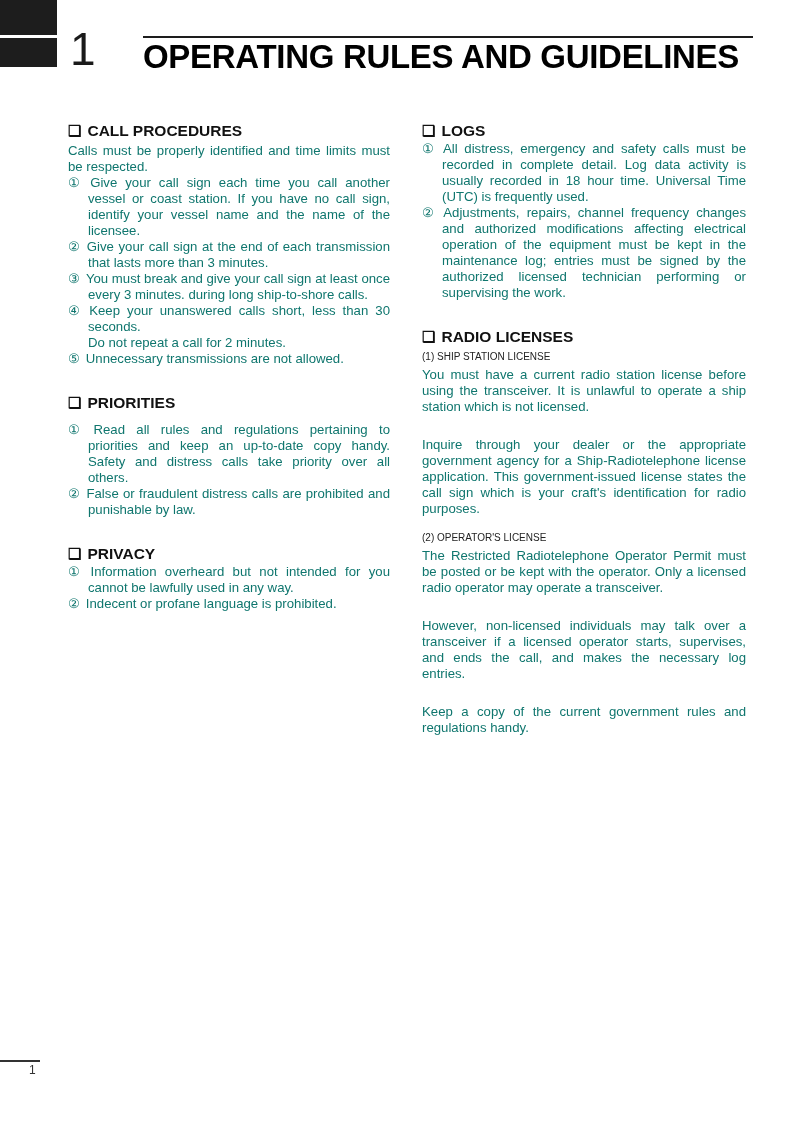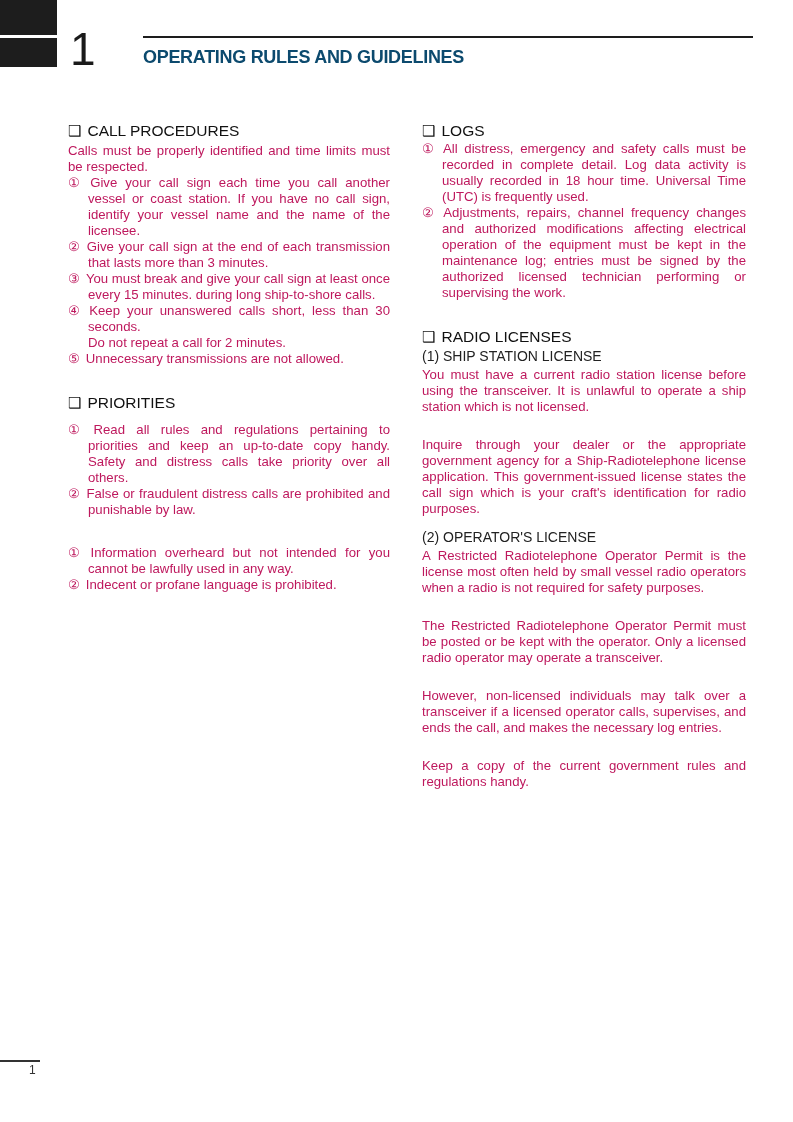--- a/index.html
+++ b/index.html
@@ -15,49 +15,49 @@
   
   .corner-block-1 { position:absolute; left:0; top:0;  width:57px; height:35px; background:#1d1d1d; }
   .corner-block-2 { position:absolute; left:0; top:38px; width:57px; height:29px; background:#1d1d1d; }
   .chapter-num {
     position:absolute; left:70px; top:26px;
     font-size:46px; line-height:1; font-weight:400; color:#1a1a1a;
   }
   .title-rule { position:absolute; left:143px; top:36px; width:610px; height:2px; background:#1d1d1d; }
   .page-title {
     position:absolute; left:143px; top:44px;
-    font-size:18px; line-height:26px; font-weight:bold;
-    letter-spacing:-0.3px; color:#0c4a6e; white-space:nowrap;
+    font-size:33px; line-height:26px; font-weight:bold;
+    letter-spacing:-0.3px; color:#000000; white-space:nowrap;
   }
 
   
   .column { position:absolute; top:122px; }
   .col-left  { left:68px;  width:322px; }
   .col-right { left:422px; width:324px; }
 
   .section + .section { margin-top:27px; }
 
   .sec-head {
-    font-size:15.5px; line-height:18px; font-weight:normal; color:#111111;
+    font-size:15.5px; line-height:18px; font-weight:bold; color:#111111;
     white-space:nowrap;
   }
   .sec-head .marker { font-size:15px; margin-right:6px; }
 
   .body, .item, .para {
-    font-size:13.2px; line-height:16px; color:#be185d;
+    font-size:13.2px; line-height:16px; color:#0f766e;
     text-align:justify;
   }
   .intro { margin-top:3px; }
 
   .item { padding-left:20px; text-indent:-20px; }
   .item .num { margin-right:6px; }
   .item .itext { white-space:pre-line; }
 
   .sub-head {
-    font-size:14px; line-height:17px; font-weight:400; color:#222222;
+    font-size:10px; line-height:17px; font-weight:400; color:#222222;
     margin-top:12px; white-space:nowrap;
   }
   .sec-head + .sub-head { margin-top:2px; }
   .para { margin-top:22px; }
   .sub-head + .para { margin-top:2px; }
 
   
   .footer-rule { position:absolute; left:0; top:1060px; width:40px; height:2px; background:#333333; }
   .page-num { position:absolute; left:29px; top:1063px; font-size:12px; color:#333333; }
 </style>
@@ -70,33 +70,34 @@
 <div class="title-rule"></div>
 <h1 class="page-title">OPERATING RULES AND GUIDELINES</h1>
 
 <div class="column col-left">
 
   <div class="section">
     <h2 class="sec-head"><span class="marker">❑</span><span>CALL PROCEDURES</span></h2>
     <p class="body intro">Calls must be properly identified and time limits must be respected.</p>
     <div class="item"><span class="num">①</span><span class="itext">Give your call sign each time you call another vessel or coast station. If you have no call sign, identify your vessel name and the name of the licensee.</span></div>
     <div class="item"><span class="num">②</span><span class="itext">Give your call sign at the end of each transmission that lasts more than 3 minutes.</span></div>
-    <div class="item"><span class="num">③</span><span class="itext">You must break and give your call sign at least once every 15 minutes. during long ship-to-shore calls.</span></div>
+    <div class="item"><span class="num">③</span><span class="itext">You must break and give your call sign at least once every 3 minutes. during long ship-to-shore calls.</span></div>
     <div class="item"><span class="num">④</span><span class="itext">Keep your unanswered calls short, less than 30 seconds.
 Do not repeat a call for 2 minutes.</span></div>
     <div class="item"><span class="num">⑤</span><span class="itext">Unnecessary transmissions are not allowed.</span></div>
   </div>
 
   <div class="section">
     <h2 class="sec-head"><span class="marker">❑</span><span>PRIORITIES</span></h2>
     <div class="item" style="margin-top:10px"><span class="num">①</span><span class="itext">Read all rules and regulations pertaining to priorities and keep an up-to-date copy handy. Safety and distress calls take priority over all others.</span></div>
     <div class="item"><span class="num">②</span><span class="itext">False or fraudulent distress calls are prohibited and punishable by law.</span></div>
   </div>
 
   <div class="section">
+    <h2 class="sec-head"><span class="marker">❑</span><span>PRIVACY</span></h2>
     <div class="item" style="margin-top:1px"><span class="num">①</span><span class="itext">Information overheard but not intended for you cannot be lawfully used in any way.</span></div>
     <div class="item"><span class="num">②</span><span class="itext">Indecent or profane language is prohibited.</span></div>
   </div>
 
 </div>
 
 <div class="column col-right">
 
   <div class="section">
     <h2 class="sec-head"><span class="marker">❑</span><span>LOGS</span></h2>
@@ -105,22 +106,21 @@
   </div>
 
   <div class="section">
     <h2 class="sec-head"><span class="marker">❑</span><span>RADIO LICENSES</span></h2>
 
     <h3 class="sub-head">(1) SHIP STATION LICENSE</h3>
     <p class="para">You must have a current radio station license before using the transceiver. It is unlawful to operate a ship station which is not licensed.</p>
     <p class="para">Inquire through your dealer or the appropriate government agency for a Ship-Radiotelephone license application. This government-issued license states the call sign which is your craft's identification for radio purposes.</p>
 
     <h3 class="sub-head">(2) OPERATOR'S LICENSE</h3>
-    <p class="para">A Restricted Radiotelephone Operator Permit is the license most often held by small vessel radio operators when a radio is not required for safety purposes.</p>
     <p class="para">The Restricted Radiotelephone Operator Permit must be posted or be kept with the operator. Only a licensed radio operator may operate a transceiver.</p>
-    <p class="para">However, non-licensed individuals may talk over a transceiver if a licensed operator calls, supervises, and ends the call, and makes the necessary log entries.</p>
+    <p class="para">However, non-licensed individuals may talk over a transceiver if a licensed operator starts, supervises, and ends the call, and makes the necessary log entries.</p>
     <p class="para">Keep a copy of the current government rules and regulations handy.</p>
   </div>
 
 </div>
 
 <div class="footer-rule"></div>
 <div class="page-num">1</div>
 
 </body></html>

